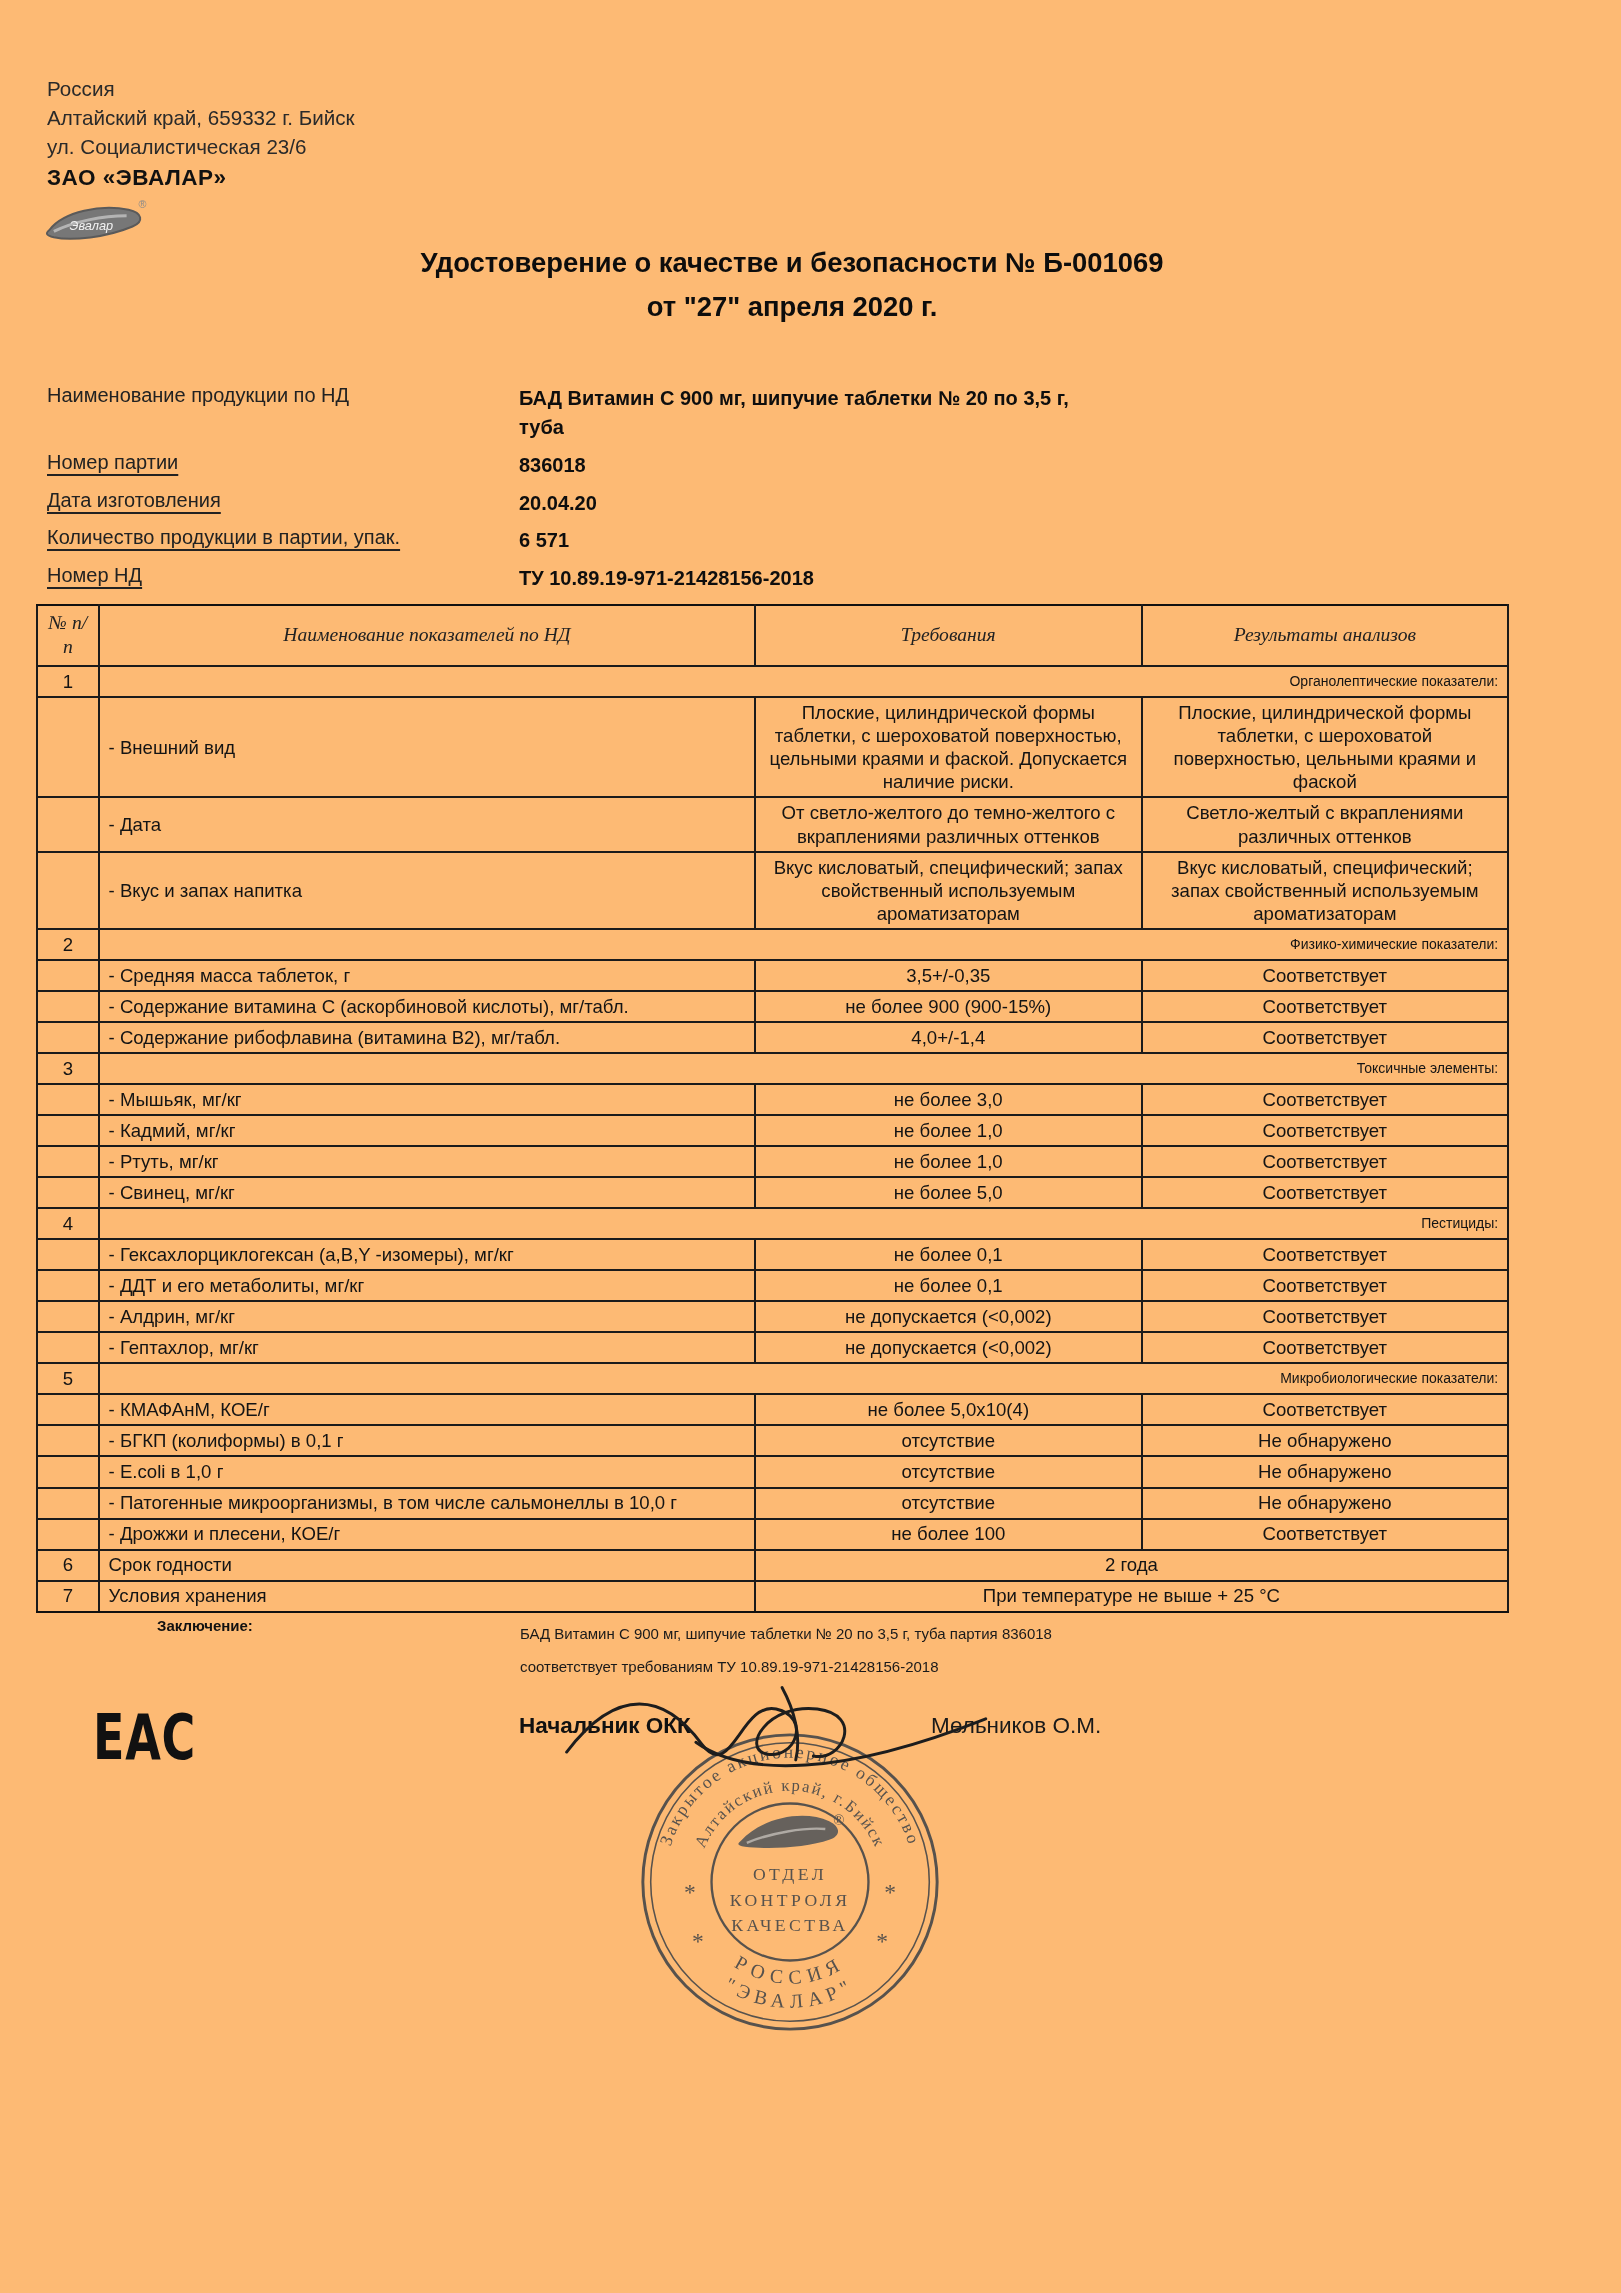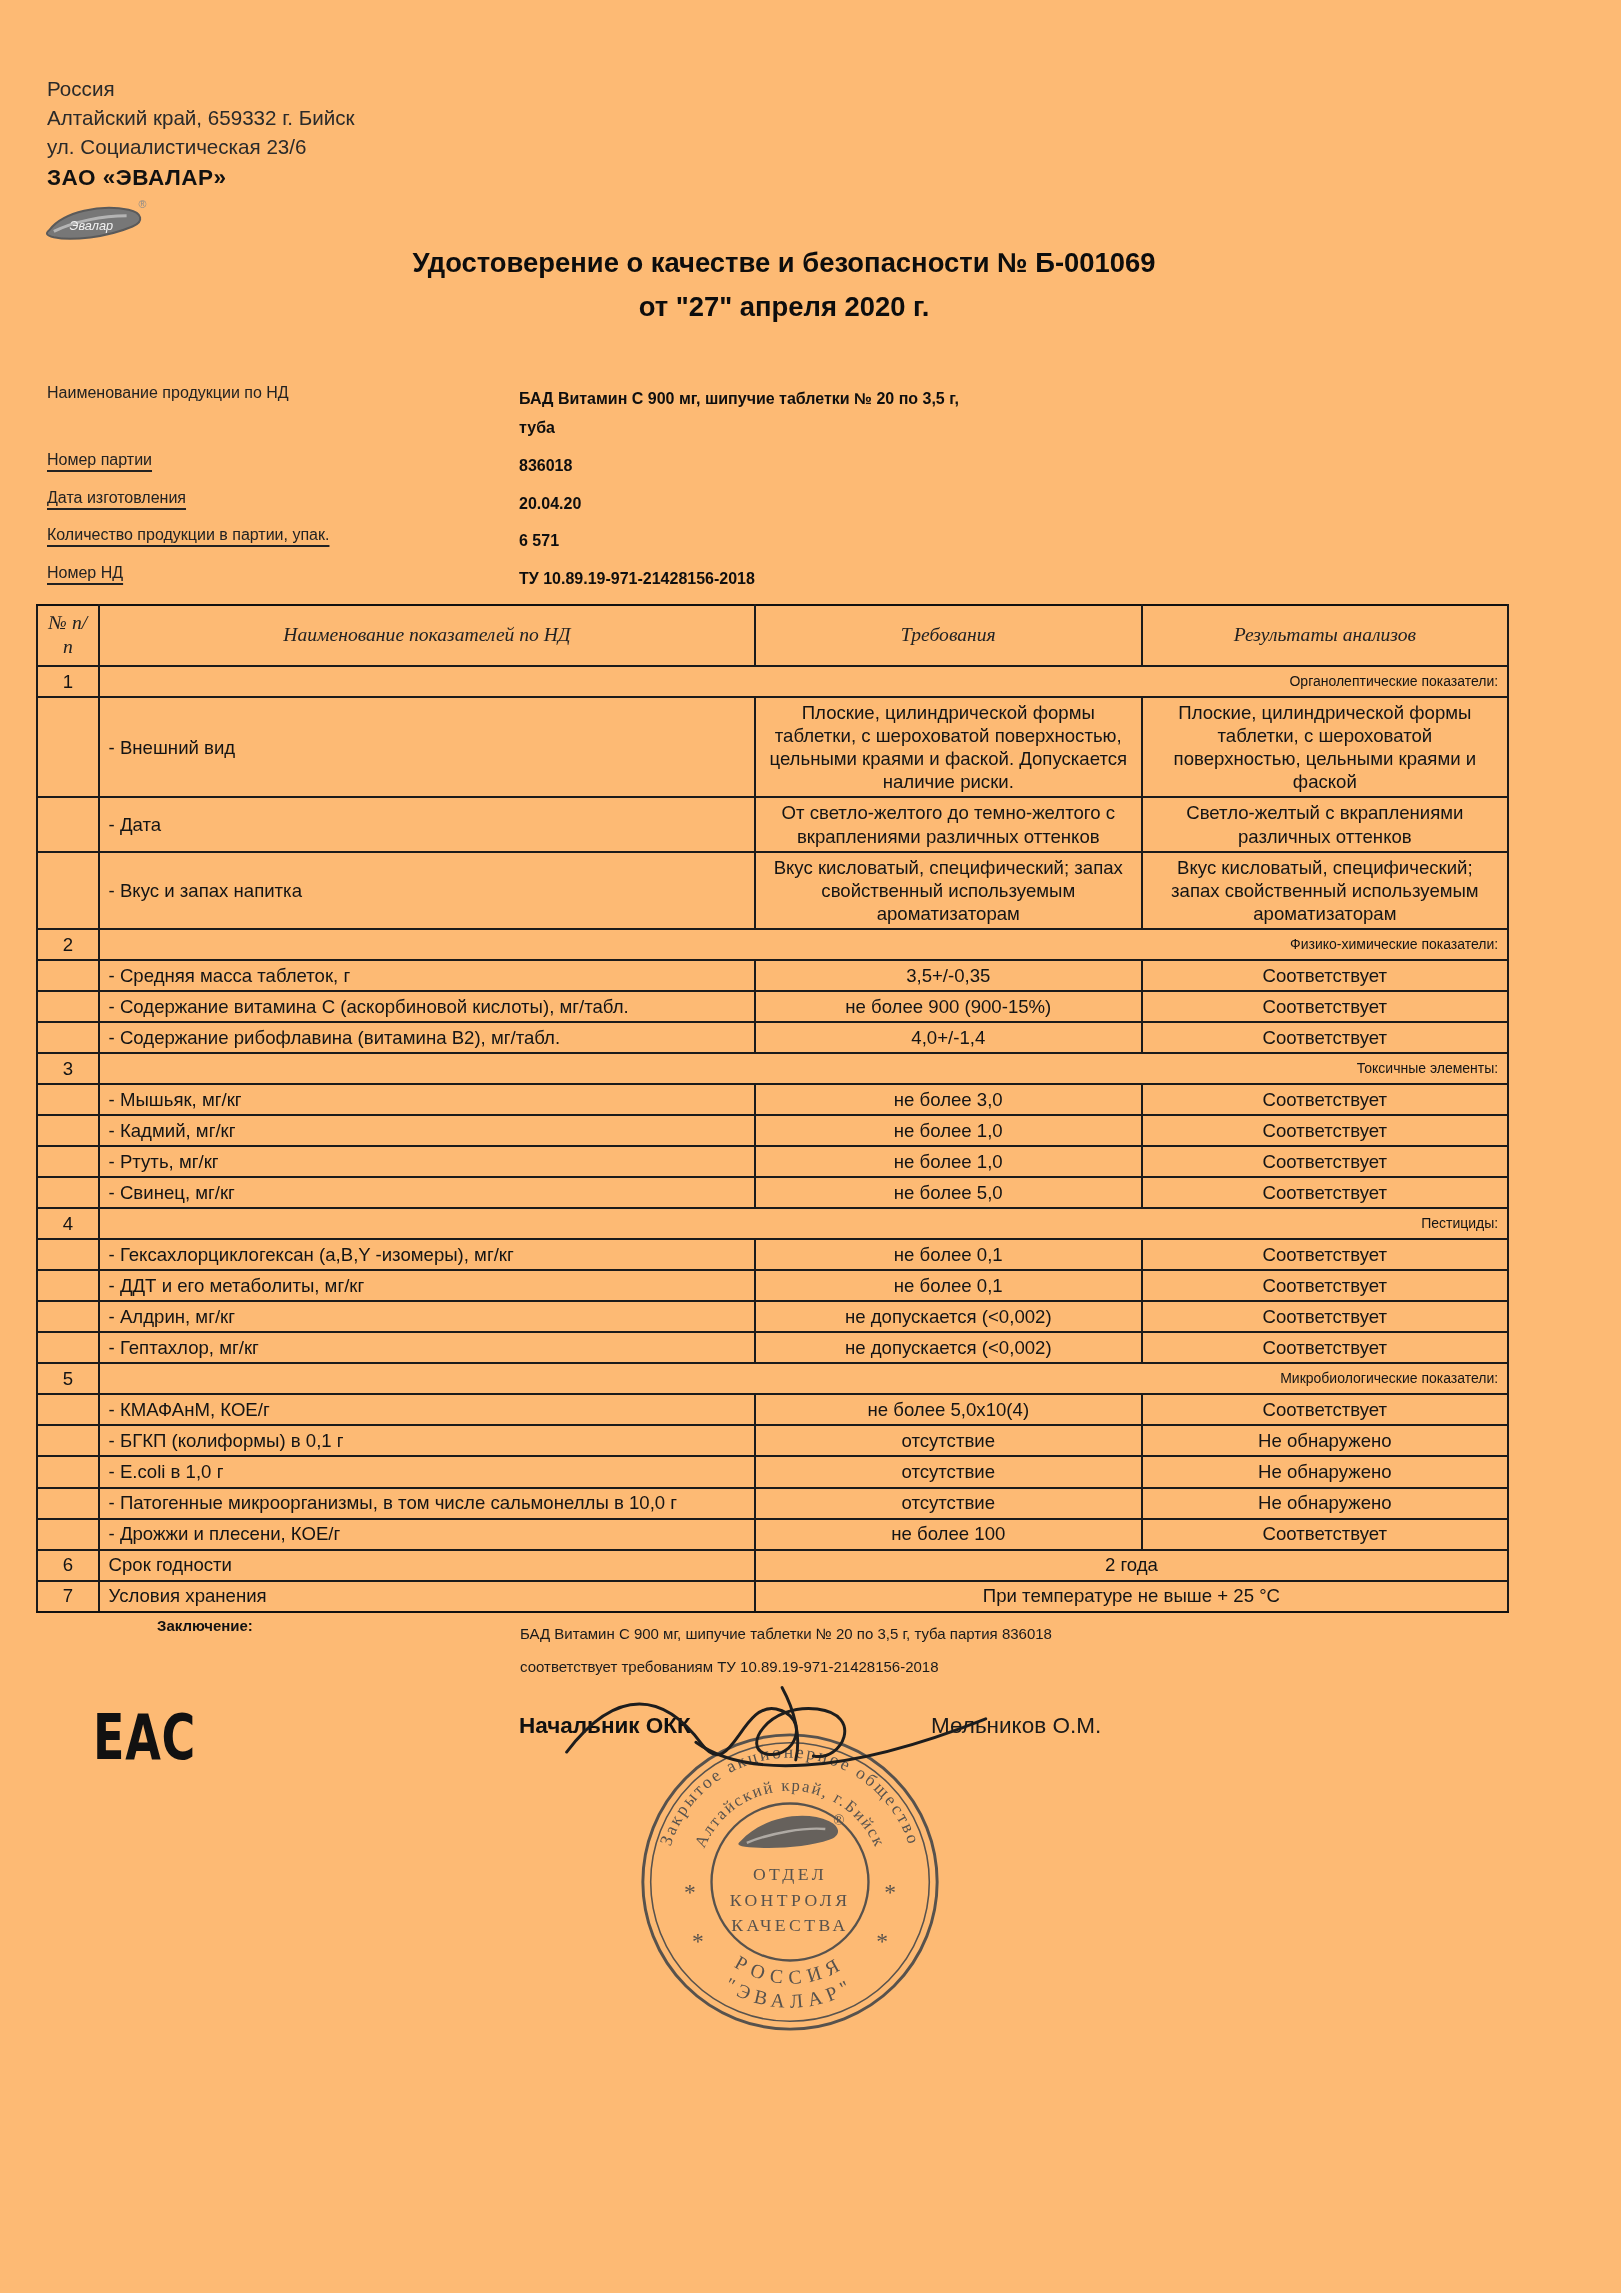--- a/index.html
+++ b/index.html
@@ -9,24 +9,24 @@
     background:#fdba74;
     font-family:"Liberation Sans", sans-serif;
     color:#161616;
     overflow:hidden;
   }
   
   .header-block{position:absolute;left:47px;top:74px;font-size:20.6px;line-height:29px;color:#2a2a2a;}
   .header-company{font-weight:bold;font-size:22.5px;margin-top:2px;letter-spacing:0.5px;color:#111;}
   .header-logo{position:absolute;left:44px;top:196px;}
   
-  .doc-title{position:absolute;left:0;top:247px;width:1568px;text-align:center;font-weight:bold;font-size:27.4px;color:#0d0d0d;}
+  .doc-title{position:absolute;left:0;top:247px;width:1568px;text-align:center;font-weight:bold;font-size:27.4px;color:#0d0d0d;padding-left:8px;}
   .doc-title .t2{margin-top:11.8px;}
   
-  .fields{position:absolute;left:47px;top:384px;width:1470px;font-size:16px;}
+  .fields{position:absolute;left:47px;top:384px;width:1470px;font-size:20px;}
   .field-row{display:flex;margin-bottom:8.8px;align-items:flex-start;}
   .field-label{width:472px;flex:0 0 472px;color:#222;}
   .field-label.u{text-decoration:underline;text-underline-offset:4.9px;text-decoration-thickness:1.5px;}
   .field-value{font-weight:bold;color:#0e0e0e;line-height:29px;white-space:pre-line;}
   
   .qtable-wrap{position:absolute;left:36px;top:604px;width:1473px;}
   table.qt{border-collapse:collapse;width:100%;table-layout:fixed;font-size:18.6px;color:#141414;}
   .qt td,.qt th{border:2px solid #1b1b1b;padding:2.9px 8.8px;vertical-align:middle;line-height:1.25;}
   .qt th{font-family:"Liberation Serif", serif;font-style:italic;font-weight:normal;font-size:19.6px;text-align:center;padding:4.9px 5.9px;border-top:2.9px solid #111;color:#222;}
   .qt .num-cell{text-align:center;}

